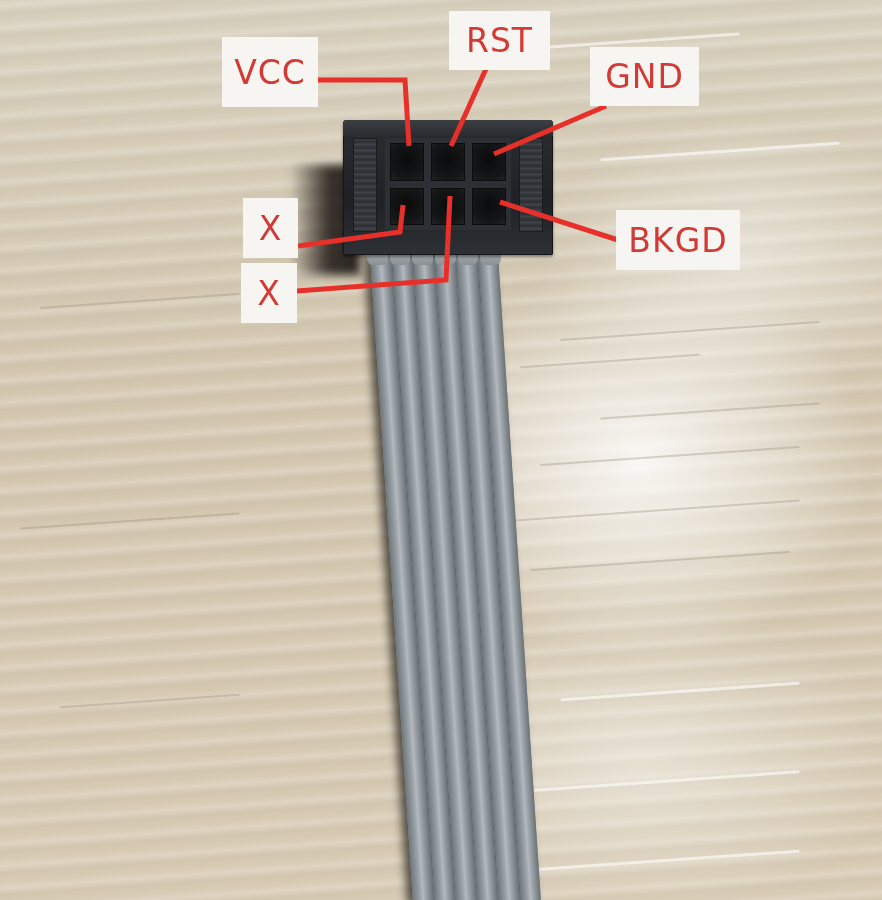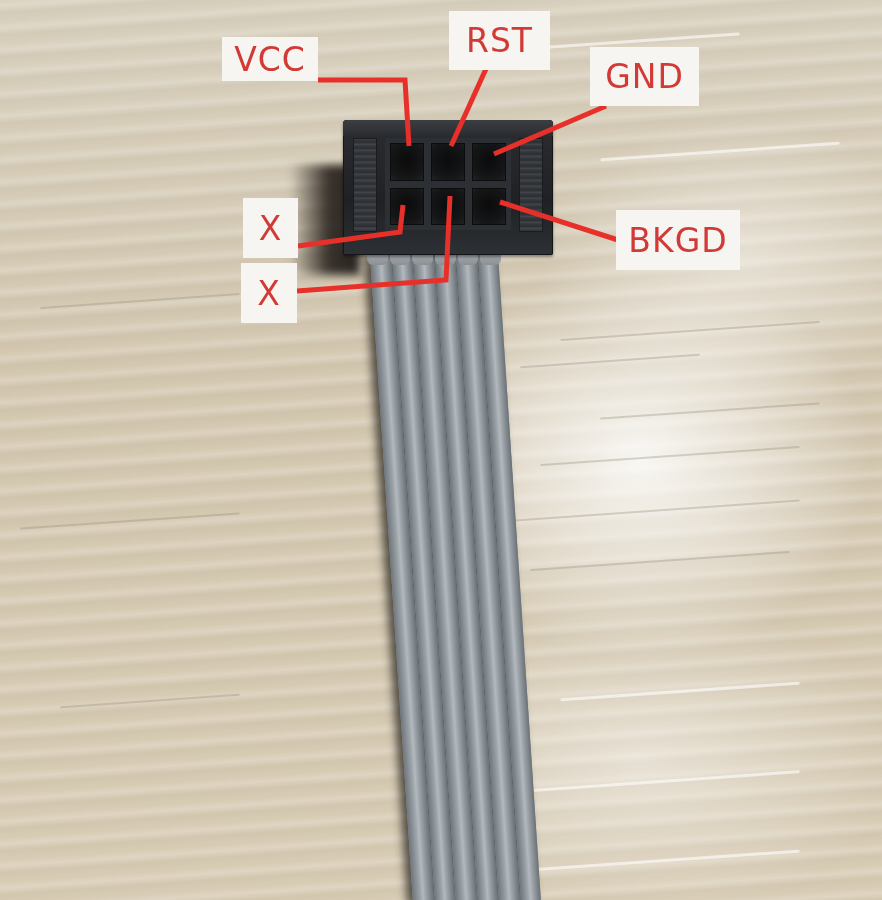--- a/index.html
+++ b/index.html
@@ -198,20 +198,20 @@
 
   <svg class="leaders" viewBox="0 0 882 900">
     <path d="M318 80 L405 80 L409 146"></path>
     <path d="M490 60 L451 146"></path>
     <path d="M606 106 L494 154"></path>
     <path d="M618 240 L500 202"></path>
     <path d="M298 246 L400 232 L403 205"></path>
     <path d="M297 291 L446 280 L450 196"></path>
   </svg>
 
-  <div class="label" style="left:222px;top:37px;width:96px;height:44px;">VCC</div>
+  <div class="label" style="left:222px;top:37px;width:96px;height:70px;">VCC</div>
   <div class="label" style="left:590px;top:47px;width:109px;height:59px;">GND</div>
   <div class="label" style="left:449px;top:11px;width:101px;height:59px;">RST</div>
   <div class="label" style="left:243px;top:198px;width:55px;height:60px;">X</div>
   <div class="label" style="left:241px;top:263px;width:56px;height:60px;">X</div>
   <div class="label" style="left:616px;top:210px;width:124px;height:60px;">BKGD</div>
 
 </div>
 
 </body></html>

